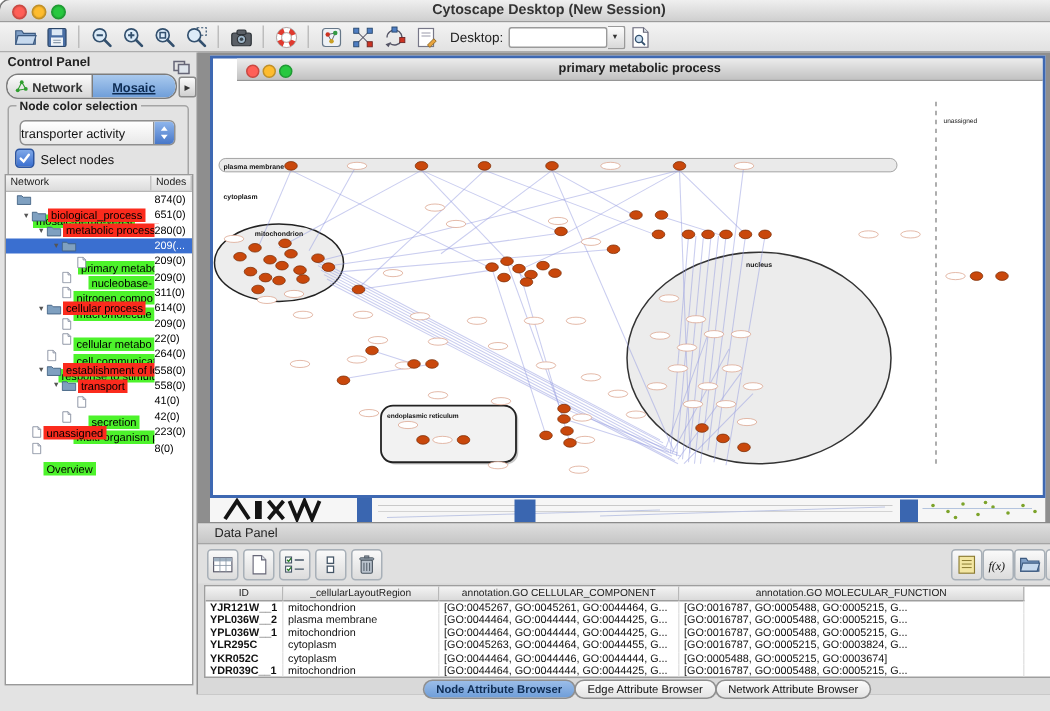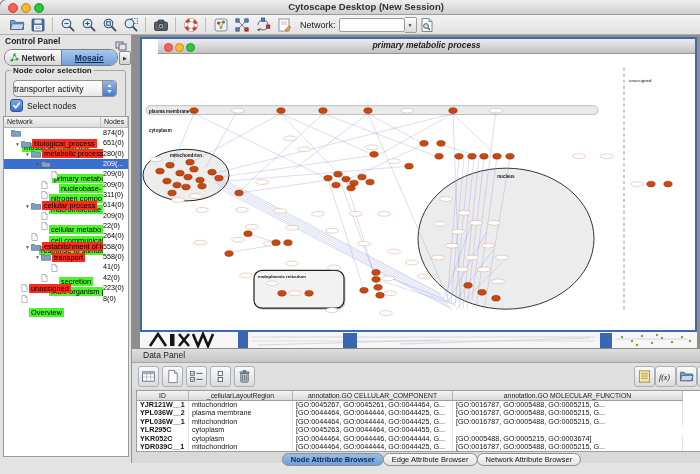--- a/index.html
+++ b/index.html
@@ -60,21 +60,21 @@
   .exp{display:inline-block;text-align:right;font-size:5px;color:#555;flex:0 0 auto;}
   .ticon{flex:0 0 auto;margin:0 1px;display:inline-flex;}
   .ticon svg{display:block;}
   .chip{padding:0 2px;color:#000;overflow:hidden;flex:0 1 auto;}
   .bg-green{background:var(--go_green);margin-top:28px;}
   .bg-red{background:var(--go_red);}
   .cnt{position:absolute;left:99px;right:0;top:0;bottom:0;background:#fff;font-size:7.2px;line-height:10.35px;color:#000;}
   .tsel .cnt{background:var(--sel_blue);color:#fff;}
   
   .net-frame{position:absolute;left:8px;top:2px;width:557px;height:295px;border:2px solid var(--frame_blue);background:#fff;box-sizing:border-box;}
-  .nf-titlebar{position:absolute;left:16px;top:0;right:0;height:14px;background:linear-gradient(#ececec,#c2c2c2);border-bottom:1px solid #969696;font-style:italic;}
+  .nf-titlebar{position:absolute;left:16px;top:0;right:0;height:14px;background:linear-gradient(#ececec,#c2c2c2);border-bottom:1px solid #969696;}
   .nf-title{position:absolute;left:0;right:0;top:1px;text-align:center;font-size:8.5px;font-weight:bold;color:#222;}
   .ntl{position:absolute;top:3.5px;width:7px;height:7px;border-radius:50%;}
   .ntl.red{left:6px;background:#ff5f57;border:.5px solid #c94942;}
   .ntl.yel{left:17px;background:#febc2e;border:.5px solid #c09028;}
   .ntl.grn{left:28px;background:#28c840;border:.5px solid #1f9a33;}
   .nf-canvas{position:absolute;left:0;top:15px;right:0;bottom:0;background:#fff;overflow:hidden;}
   .nf-canvas svg{display:block;width:100%;height:100%;}
   
   .strip{position:absolute;left:8px;top:297px;width:557px;height:16px;}
   
@@ -220,21 +220,21 @@
         </span>
         <span class="tbico">
           <svg viewBox="0 0 16 16">
             <rect x="3" y="2" width="10" height="12" fill="#fff" stroke="#778" stroke-width=".8"></rect>
             <line x1="5" y1="5" x2="11" y2="5" stroke="#99a" stroke-width=".7"></line>
             <line x1="5" y1="7" x2="11" y2="7" stroke="#99a" stroke-width=".7"></line>
             <path d="M9 13 L13.2 8.8 L14.8 10.4 L10.6 14.6 Z" fill="#e8a33d" stroke="#8a6420" stroke-width=".6"></path>
           </svg>
         </span>
       </div>
-    <span class="search-label">Network:</span>
+    <span class="search-label">Desktop:</span>
     <input class="search-box" value="" style="">
     <span class="search-drop">▼</span>
     <span class="tbico" id="search-config-slot">
         <svg viewBox="0 0 16 16">
           <path d="M3 1.5h7l3 3V14.5H3z" fill="#fff" stroke="#667" stroke-width=".8"></path>
           <path d="M10 1.5v3h3" fill="#dde4ea" stroke="#667" stroke-width=".8"></path>
           <circle cx="7" cy="9" r="2.4" fill="#cfe2f4" stroke="#33506e" stroke-width=".9"></circle>
           <line x1="8.7" y1="10.7" x2="11" y2="13" stroke="#33506e" stroke-width="1.2"></line>
         </svg>
       </span>
@@ -798,20 +798,21 @@
               <div class="dp-row">
                 <span class="c0" style="width: 52px;">YPL036W__1</span>
                 <span class="c1" style="width: 104px;">mitochondrion</span>
                 <span class="c2" style="width: 160px;">[GO:0044464, GO:0044444, GO:0044425, G...</span>
                 <span class="c3" style="width: 230px;">[GO:0016787, GO:0005488, GO:0005215, G...</span>
               </div>
               <div class="dp-row">
                 <span class="c0" style="width: 52px;">YLR295C</span>
                 <span class="c1" style="width: 104px;">cytoplasm</span>
                 <span class="c2" style="width: 160px;">[GO:0045263, GO:0044464, GO:0044455, G...</span>
+                <span class="c3" style="width: 230px;">[GO:0016787, GO:0005215, GO:0003824, G...</span>
               </div>
               <div class="dp-row">
                 <span class="c0" style="width: 52px;">YKR052C</span>
                 <span class="c1" style="width: 104px;">cytoplasm</span>
                 <span class="c2" style="width: 160px;">[GO:0044464, GO:0044446, GO:0044444, G...</span>
                 <span class="c3" style="width: 230px;">[GO:0005488, GO:0005215, GO:0003674]</span>
               </div>
               <div class="dp-row">
                 <span class="c0" style="width: 52px;">YDR039C__1</span>
                 <span class="c1" style="width: 104px;">mitochondrion</span>

